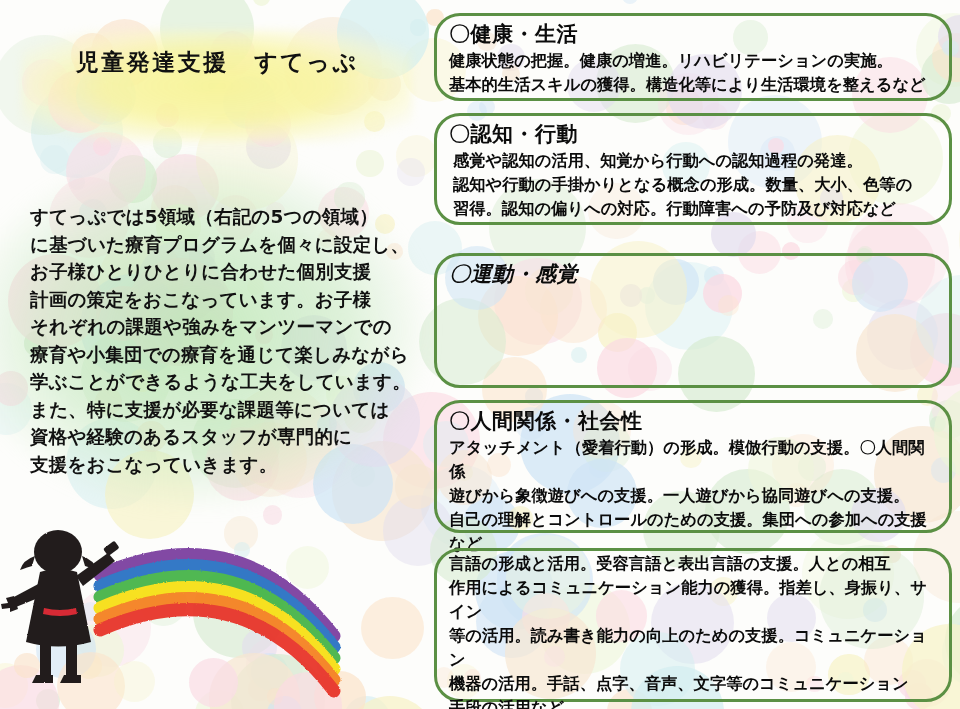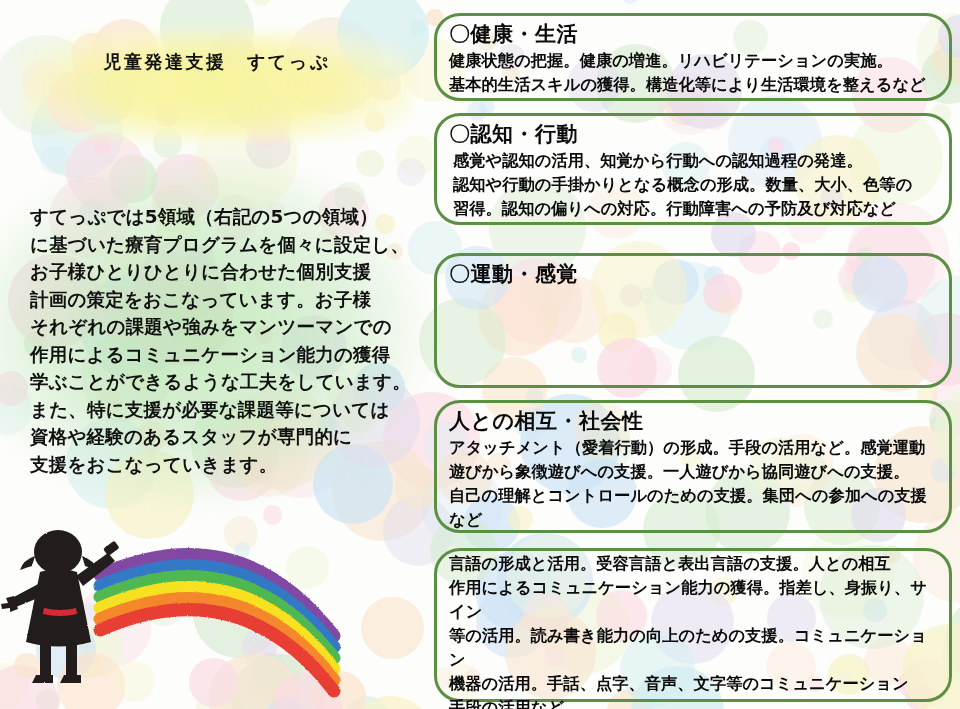--- a/index.html
+++ b/index.html
@@ -31,21 +31,21 @@
     position:absolute;left:22px;top:30px;width:390px;height:112px;
     background:radial-gradient(ellipse at 50% 50%, rgba(247,243,150,.95) 0%, rgba(248,244,160,.88) 42%, rgba(250,248,196,.55) 68%, rgba(255,255,255,0) 86%);
     filter:blur(4px);
   }
   #title-wrap{
     position:absolute;left:22px;top:44px;width:390px;
     text-align:center;color:#111;
     font-family:"DejaVu Sans","Liberation Sans",sans-serif;
     font-weight:700;
   }
-  .title-line{font-size:18px;letter-spacing:2.5px;line-height:36px;white-space:pre;}
+  .title-line{font-size:23px;letter-spacing:2.5px;line-height:36px;white-space:pre;}
 
   #intro{
     position:absolute;left:30px;top:203px;width:385px;
     color:#111;font-size:18.5px;line-height:27.5px;font-weight:700;
     letter-spacing:.2px;white-space:pre-line;
   }
 
   
   #illus{position:absolute;left:0px;top:520px;width:430px;height:189px;}
 
@@ -336,21 +336,21 @@
 
     <div id="title-wrap">
       <div class="title-line">児童発達支援　すてっぷ</div>
     </div>
 
     <div id="intro">すてっぷでは5領域（右記の5つの領域）
 に基づいた療育プログラムを個々に設定し、
 お子様ひとりひとりに合わせた個別支援
 計画の策定をおこなっています。お子様
 それぞれの課題や強みをマンツーマンでの
-作用によるコミュニケーション能力の獲得
+療育や小集団での療育を通じて楽しみながら
 学ぶことができるような工夫をしています。
 また、特に支援が必要な課題等については
 資格や経験のあるスタッフが専門的に
 支援をおこなっていきます。</div>
 
     <div id="illus">
       <svg width="430" height="189" viewBox="0 0 430 189">
         <defs>
           <filter id="crayon" x="-10%" y="-10%" width="120%" height="120%">
             <feTurbulence type="fractalNoise" baseFrequency="0.85" numOctaves="3" seed="7" result="n"></feTurbulence>
@@ -408,27 +408,27 @@
 基本的生活スキルの獲得。構造化等により生活環境を整えるなど</div>
     </div>
 
     <div class="card" id="card1" style="top: 113px; height: 112px;">
       <div class="card-h">〇認知・行動</div>
       <div class="card-b indent">感覚や認知の活用、知覚から行動への認知過程の発達。
 認知や行動の手掛かりとなる概念の形成。数量、大小、色等の
 習得。認知の偏りへの対応。行動障害への予防及び対応など</div>
     </div>
 
-    <div class="card" id="card2" style="top: 253px; height: 135px;">
+    <div class="card" id="card2" style="top: 253px; height: 135px; font-style: italic;">
       <div class="card-h">〇運動・感覚</div>
     </div>
 
     <div class="card" id="card3" style="top: 400px; height: 133px;">
-      <div class="card-h">人との相互・社会性</div>
-      <div class="card-b">アタッチメント（愛着行動）の形成。手段の活用など。感覚運動
+      <div class="card-h">〇人間関係・社会性</div>
+      <div class="card-b">アタッチメント（愛着行動）の形成。模倣行動の支援。〇人間関係
 遊びから象徴遊びへの支援。一人遊びから協同遊びへの支援。
 自己の理解とコントロールのための支援。集団への参加への支援
 など</div>
     </div>
 
     <div class="card" id="card4" style="top: 548px; height: 154px;">
       <div class="card-b">言語の形成と活用。受容言語と表出言語の支援。人との相互
 作用によるコミュニケーション能力の獲得。指差し、身振り、サイン
 等の活用。読み書き能力の向上のための支援。コミュニケーション
 機器の活用。手話、点字、音声、文字等のコミュニケーション

